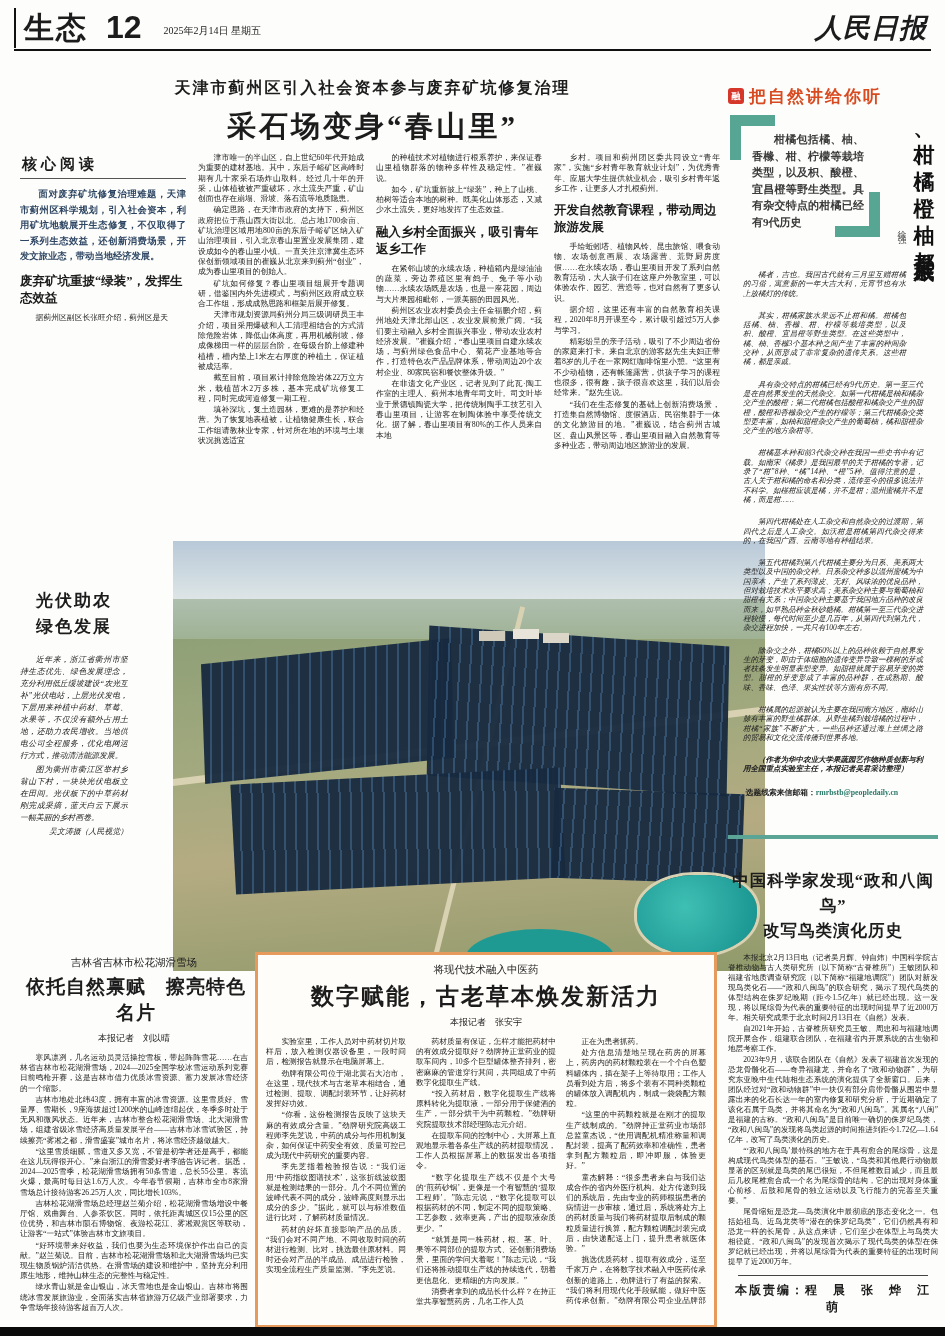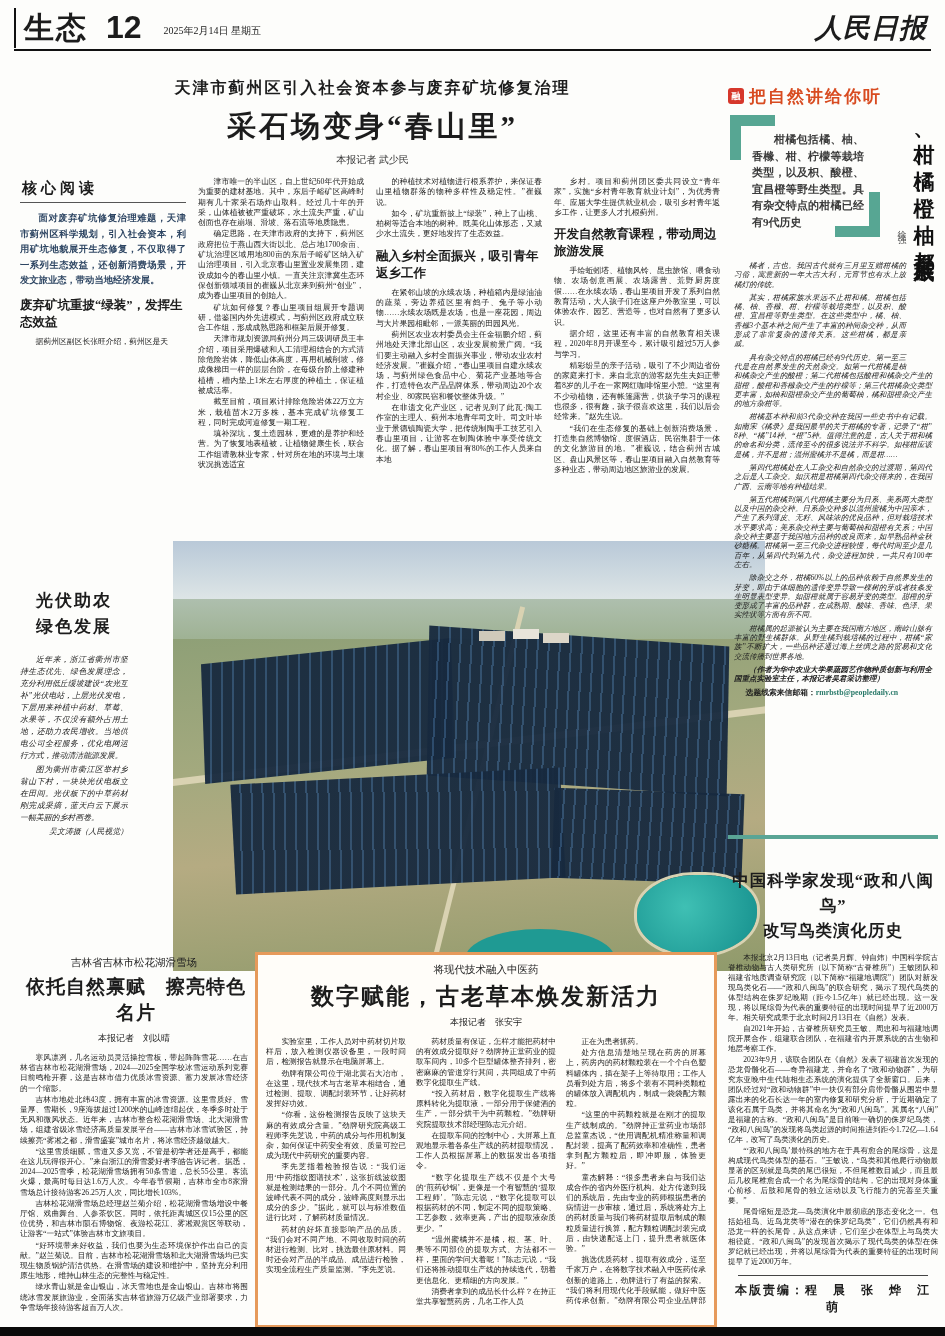--- a/index.html
+++ b/index.html
@@ -70,21 +70,21 @@
   .quote-block{position:absolute;left:2px;top:30px;width:150px;height:122px;}
   .qb-tl{position:absolute;left:0;top:0;width:34px;height:34px;border-left:11px solid #57a693;border-top:11px solid #57a693;}
   .qb-br{position:absolute;right:0;bottom:0;width:34px;height:34px;border-right:11px solid #57a693;border-bottom:11px solid #57a693;}
   .quote-text{position:absolute;left:22px;top:16px;width:112px;font-size:11px;font-weight:bold;
      line-height:16.5px;color:#3b3b3b;text-align:justify;text-indent:2em;}
   .vtitle{position:absolute;right:0;top:42px;height:330px;writing-mode:vertical-rl;
      font-size:21px;font-weight:bold;letter-spacing:3px;color:#111;}
   .vauthor{position:absolute;right:30px;top:138px;writing-mode:vertical-rl;font-size:9px;letter-spacing:5px;color:#444;}
   .nature-body{position:absolute;left:2px;top:172px;width:206px;height:575px;overflow:hidden;}
   .nature-body .spacer{float:right;width:30px;height:108px;}
-  .nature-body p{font-size:7.5px;line-height:9.3px;font-style:italic;text-align:justify;margin:4px;text-indent:2em;color:#222;}
+  .nature-body p{font-size:7.5px;line-height:9.3px;font-style:italic;text-align:justify;margin:13px;text-indent:2em;color:#222;}
   .nature-note{font-weight:bold;}
   .nature-email{font-size:7.8px;font-weight:bold;margin-top:1px;text-indent:2em;}
   .nature-email .em{color:#2a7a6a;}
   .teal-divider{position:absolute;left:0;top:750px;width:210px;height:4px;background:#5aa595;}
   
   .bird{position:absolute;left:0;top:764px;width:210px;height:470px;overflow:hidden;}
   .bird-title{font-size:16.5px;font-weight:bold;text-align:center;line-height:25px;letter-spacing:1px;margin:19px 0 10px 0;}
   .bird .paras p{font-size:7.6px;line-height:10px;}
   .bird-rule{height:1px;background:#444;margin:8px 10px 6px 10px;}
   .bird-footer{font-size:12px;font-weight:bold;text-align:center;letter-spacing:2px;}
@@ -100,21 +100,20 @@
     <span class="section-name">生态</span>
     <span class="page-num">12</span>
     <span class="page-date">2025年2月14日 星期五</span>
     <span class="masthead">人民日报</span>
   </header>
   <div class="header-rule"></div>
 
   <section class="main-article">
     <div class="kicker">天津市蓟州区引入社会资本参与废弃矿坑修复治理</div>
     <h1 class="main-title">采石场变身“春山里”</h1>
-    <div class="byline">本报记者 武少民</div>
     <div class="columns">
       <div class="col">
         <div class="core-label">核心阅读</div>
         <div class="core-rule"></div>
         <p class="core-text">面对废弃矿坑修复治理难题，天津市蓟州区科学规划，引入社会资本，利用矿坑地貌展开生态修复，不仅取得了一系列生态效益，还创新消费场景，开发文旅业态，带动当地经济发展。</p>
         <h3 class="subhead">废弃矿坑重披“绿装”，发挥生态效益</h3>
         <div class="paras">
             <p>据蓟州区副区长张旺介绍，蓟州区是天</p>
           </div>
       </div>
@@ -206,21 +205,21 @@
           <p>劲牌有限公司位于湖北黄石大冶市，在这里，现代技术与古老草本相结合，通过检测、提取、调配封装环节，让好药材发挥好功效。</p>
           <p>“你看，这份检测报告反映了这块天麻的有效成分含量。”劲牌研究院高级工程师李先芝说，中药的成分与作用机制复杂，如何保证中药安全有效、质量可控已成为现代中药研究的重要内容。</p>
           <p>李先芝指着检验报告说：“我们运用‘中药指纹图谱技术’，这张折线波纹图就是检测结果的一部分。几个不同位置的波峰代表不同的成分，波峰高度则显示出成分的多少。”据此，就可以与标准数值进行比对，了解药材质量情况。</p>
           <p>药材的好坏直接影响产品的品质。“我们会对不同产地、不同收取时间的药材进行检测、比对，挑选最佳原材料。同时还会对产品的半成品、成品进行检验，实现全流程生产质量监测。”李先芝说。</p>
         </div>
       <div class="tcm-col paras">
           <p>药材质量有保证，怎样才能把药材中的有效成分提取好？劲牌持正堂药业的提取车间内，10多个巨型罐体整齐排列，密密麻麻的管道穿行其间，共同组成了中药数字化提取生产线。</p>
           <p>“投入药材后，数字化提取生产线将原料转化为提取液，一部分用于保健酒的生产，一部分烘干为中药颗粒。”劲牌研究院提取技术部经理陈志元介绍。</p>
           <p>在提取车间的控制中心，大屏幕上直观地显示着各条生产线的药材提取情况，工作人员根据屏幕上的数据发出各项指令。</p>
           <p>“数字化提取生产线不仅是个大号的‘煎药砂锅’，更像是一个有智慧的‘提取工程师’。”陈志元说，“数字化提取可以根据药材的不同，制定不同的提取策略、工艺参数，效率更高，产出的提取液杂质更少。”</p>
-          <p>“温州蜜橘并不是橘，根、茎、叶、果等不同部位的提取方式、方法都不一样，里面的学问大着呢！”陈志元说，“我们还将推动提取生产线的持续迭代，朝着更信息化、更精细的方向发展。”</p>
+          <p>“就算是同一株药材，根、茎、叶、果等不同部位的提取方式、还创新消费场景，里面的学问大着呢！”陈志元说，“我们还将推动提取生产线的持续迭代，朝着更信息化、更精细的方向发展。”</p>
           <p>消费者拿到的成品长什么样？在持正堂共享智慧药房，几名工作人员</p>
         </div>
       <div class="tcm-col paras">
           <p>正在为患者抓药。</p>
           <p>处方信息清楚地呈现在药房的屏幕上，药房内的药材颗粒装在一个个白色塑料罐体内，插在架子上等待取用；工作人员看到处方后，将多个装有不同种类颗粒的罐体放入调配机内，制成一袋袋配方颗粒。</p>
           <p>“这里的中药颗粒就是在刚才的提取生产线制成的。”劲牌持正堂药业市场部总监童杰说，“使用调配机精准称量和调配封装，提高了配药效率和准确性，患者拿到配方颗粒后，即冲即服，体验更好。”</p>
           <p>童杰解释：“很多患者来自与我们达成合作的省内外医疗机构。处方传递到我们的系统后，先由专业的药师根据患者的病情进一步审核，通过后，系统将处方上的药材质量与我们将药材提取后制成的颗粒质量进行换算，配方颗粒调配封装完成后，由快递配送上门，提升患者就医体验。”</p>
           <p>挑选优质药材，提取有效成分，送至千家万户，在将数字技术融入中医药传承创新的道路上，劲牌进行了有益的探索。“我们将利用现代化手段赋能，做好中医药传承创新。”劲牌有限公司企业品牌部总监李修富说。</p>
         </div>
     </div>

